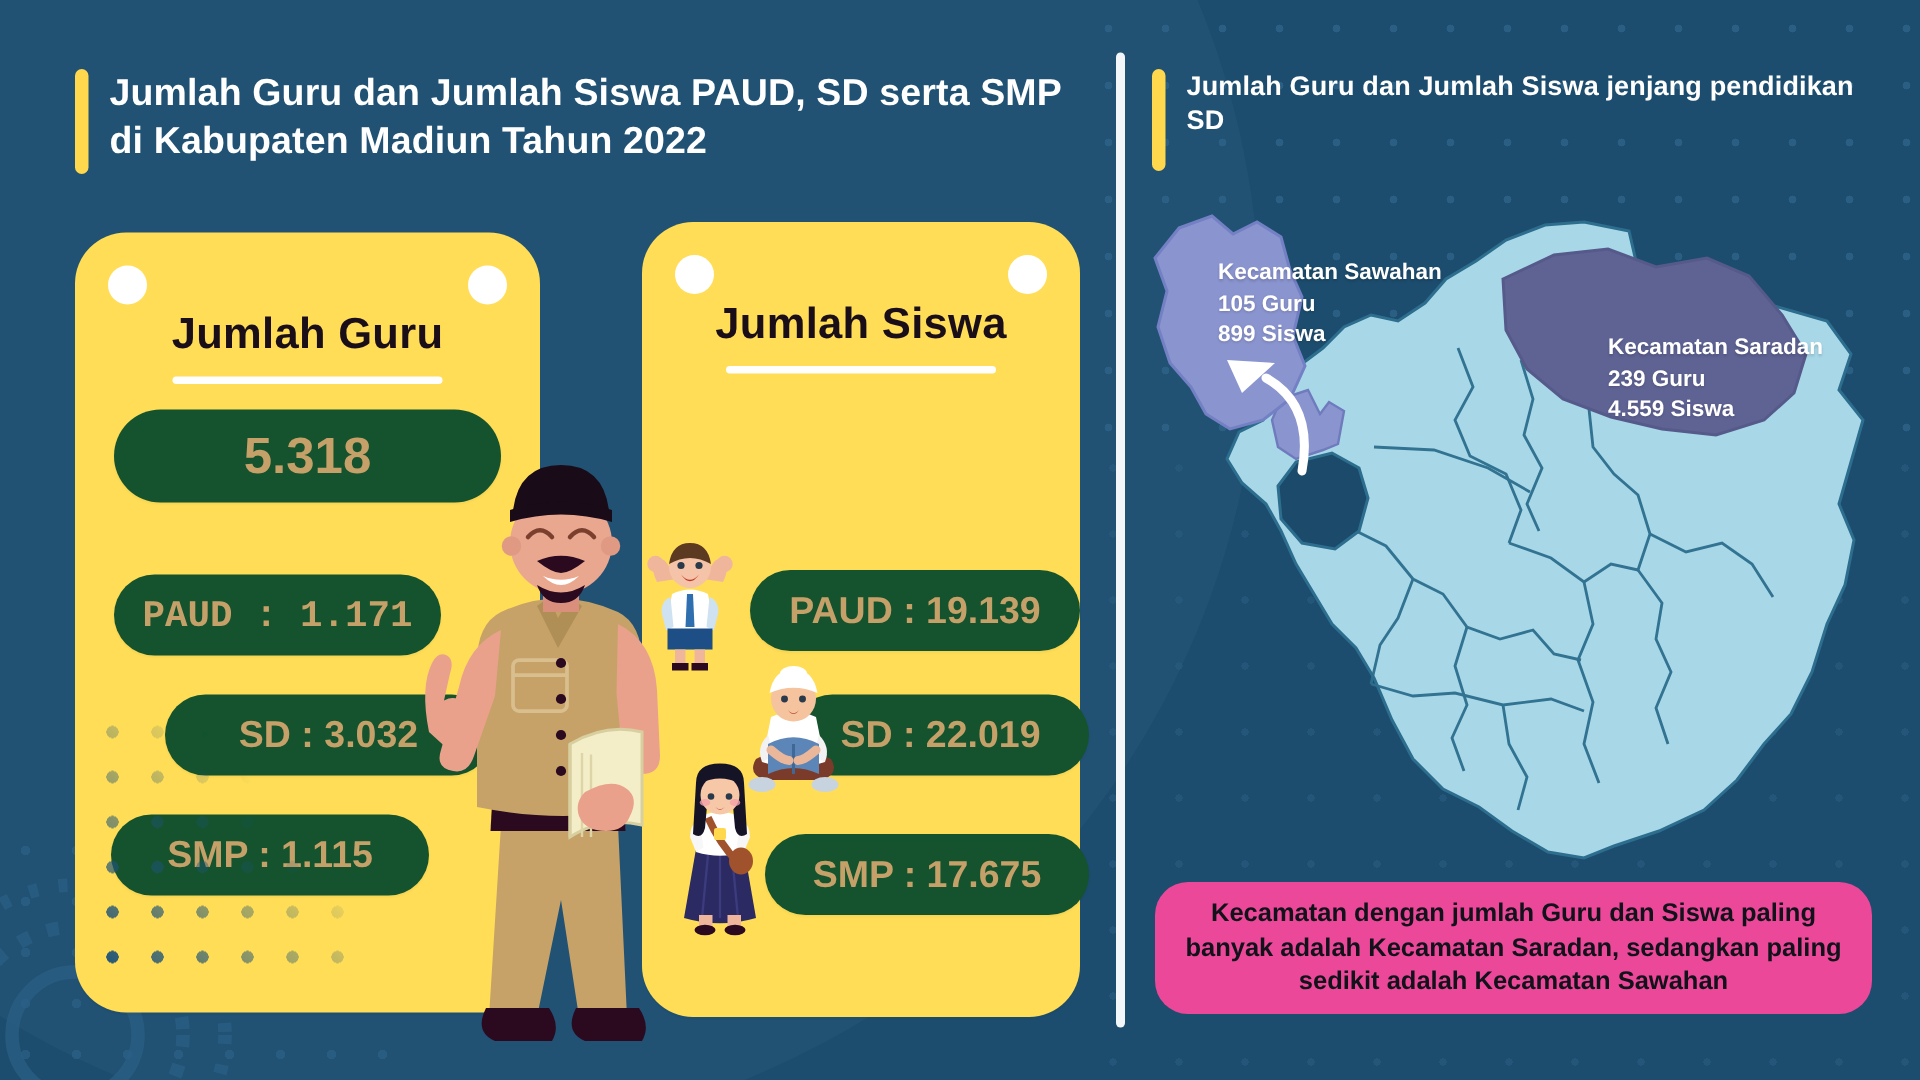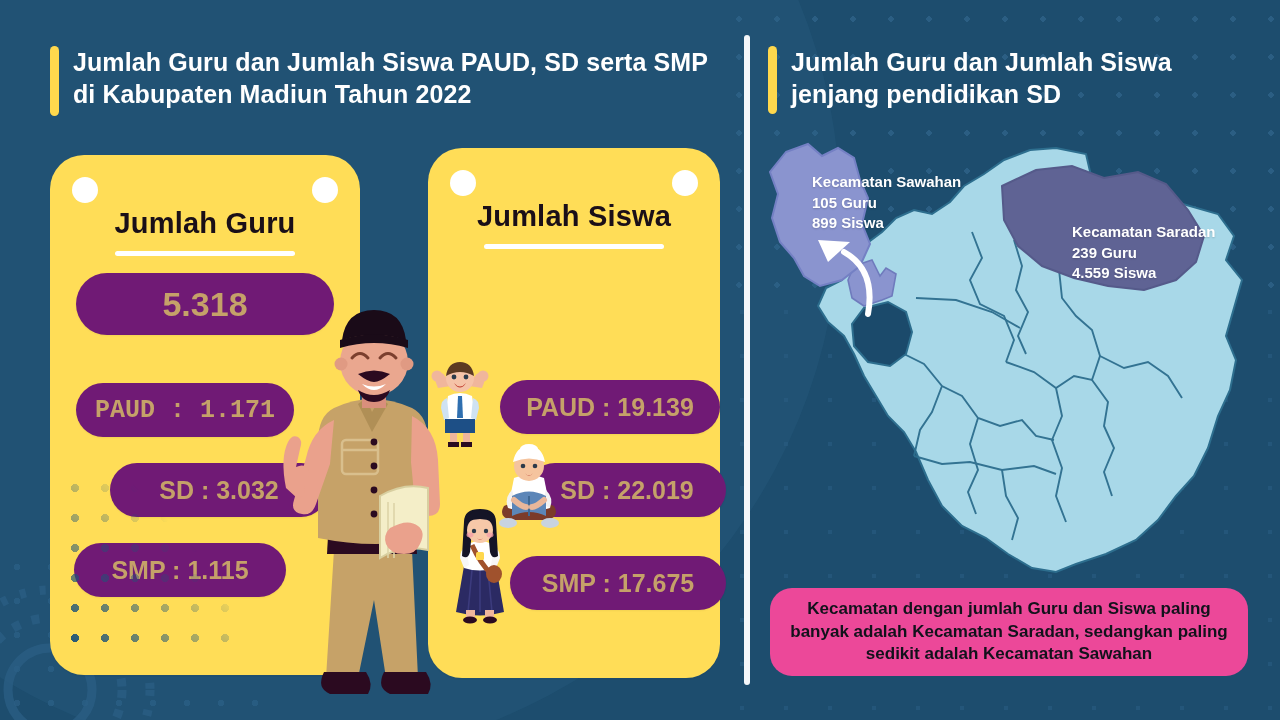--- a/index.html
+++ b/index.html
@@ -39,21 +39,21 @@
   .title-block { position:absolute; display:flex; align-items:flex-start; gap:14px; }
   .title-bar { width:9px; border-radius:5px; background:#ffd84d; flex:none; }
   .title-text {
     color:#ffffff; font-weight:bold; letter-spacing:.1px;
   }
   #title-left  { left:50px;  top:46px; width:660px; }
   #title-left .title-bar { height:70px; }
   #title-left .title-text { font-size:25px; line-height:1.28; }
   #title-right { left:768px; top:46px; width:470px; }
   #title-right .title-bar { height:68px; }
-  #title-right .title-text { font-size:25px; line-height:1.28; }
+  #title-right .title-text { font-size:18px; line-height:1.28; }
 
   
   #divider {
     position:absolute; left:744px; top:35px; width:6px; height:650px;
     background:#f4f7fa; border-radius:4px;
   }
 
   
   .stat-card {
     position:absolute; background:#ffdd57; border-radius:34px;
@@ -72,21 +72,21 @@
   .card-title {
     position:absolute; left:0; right:0; top:52px; text-align:center;
     font-size:29px; font-weight:bold; color:#1a0f18; letter-spacing:.2px;
   }
   .card-underline {
     position:absolute; height:5px; background:#ffffff; border-radius:4px;
     left:50%; transform:translateX(-50%); top:96px; width:180px;
   }
 
   .pill {
-    position:absolute; background:#701a75; border-radius:40px;
+    position:absolute; background:#14532d; border-radius:40px;
     display:flex; align-items:center; justify-content:center;
     color:#c5a169; font-weight:bold;
     box-shadow:0 1px 2px rgba(0,0,0,.05);
   }
   .pill-total { font-size:34px; }
   .pill-row   { font-size:25px; }
 
   
   #guru-total { left:26px;  top:118px; width:258px; height:62px; }
   #guru-paud  { left:26px;  top:228px; width:218px; height:54px;font-family:Liberation Mono, monospace; }

